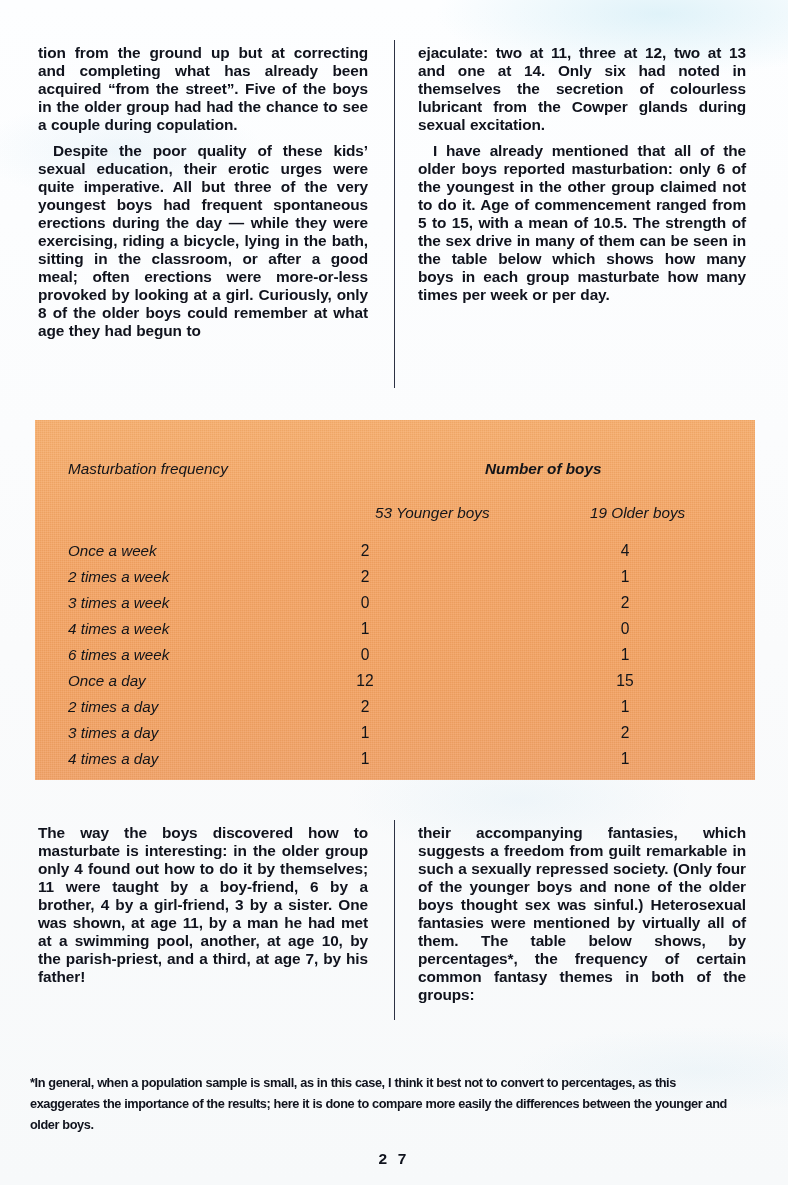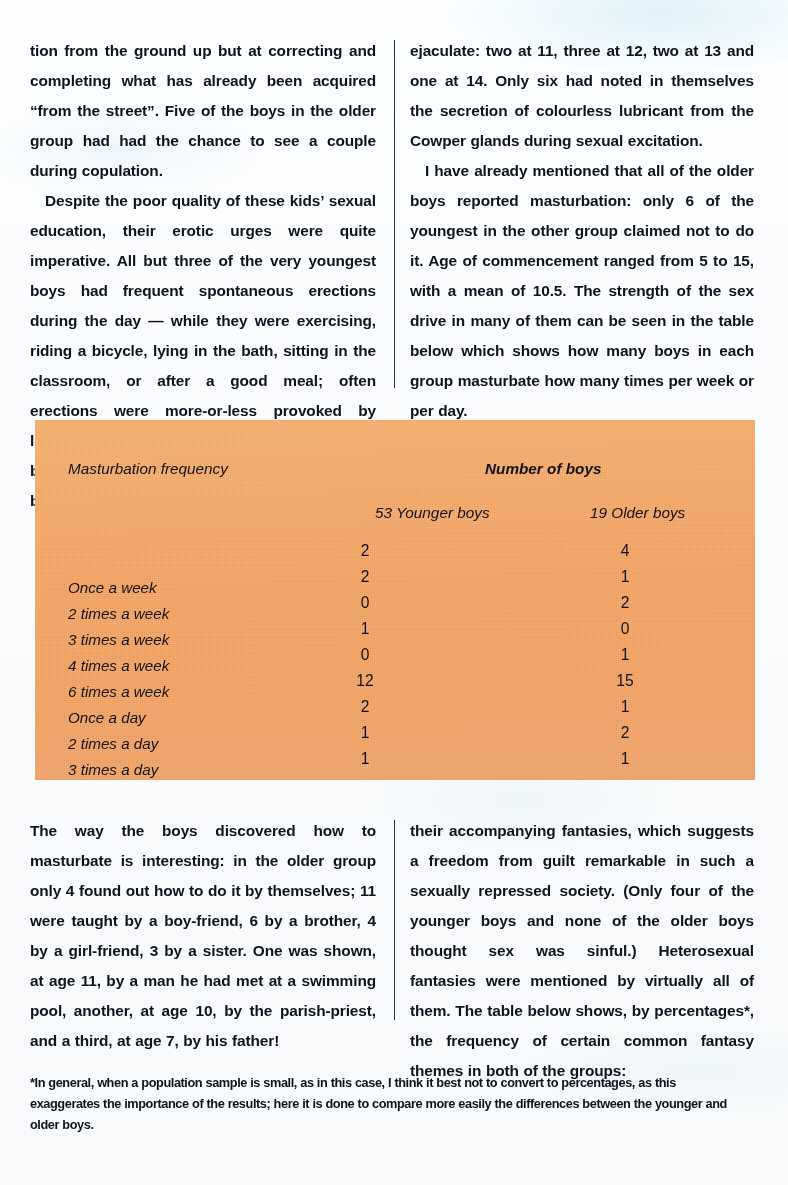--- a/index.html
+++ b/index.html
@@ -50,23 +50,23 @@
   .col.right { padding-left: 18px; }
 
   .divider {
     position: absolute;
     width: 1px;
     background: #1a1f33;
     opacity: 0.92;
   }
 
   p.body {
-    margin: 0;
+    margin: 8px;
     font-size: 15.4px;
-    line-height: 30px;
+    line-height: 18px;
     text-align: justify;
     font-weight: 700;
     letter-spacing: -0.1px;
     word-spacing: 0.4px;
     color: #10131d;
   }
   p.body + p.body { text-indent: 15px; }
 
   
   #top-cols { left: 30px; top: 36px; }
@@ -106,21 +106,20 @@
     display: flex;
     align-items: baseline;
   }
   .c-label {
     position: absolute;
     left: 33px;
     font-size: 15.2px;
     font-style: italic;
     font-weight: 400;
     white-space: nowrap;
-    margin-top: 37px;
   }
   .c-young {
     position: absolute;
     left: 300px;
     width: 60px;
     text-align: center;
     font-size: 15.6px;
     font-style: normal;
     font-weight: 400;
   }
@@ -282,14 +281,15 @@
       <p class="body">The way the boys discovered how to masturbate is interesting: in the older group only 4 found out how to do it by themselves; 11 were taught by a boy-friend, 6 by a brother, 4 by a girl-friend, 3 by a sister. One was shown, at age 11, by a man he had met at a swimming pool, another, at age 10, by the parish-priest, and a third, at age 7, by his father!</p>
     </div>
     <div class="col right">
       <p class="body">their accompanying fantasies, which suggests a freedom from guilt remarkable in such a sexually repressed society. (Only four of the younger boys and none of the older boys thought sex was sinful.) Heterosexual fantasies were mentioned by virtually all of them. The table below shows, by percentages*, the frequency of certain common fantasy themes in both of the groups:</p>
     </div>
   </div>
   <div class="divider" id="bottom-divider"></div>
 
   <div class="footnote">*In general, when a population sample is small, as in this case, I think it best not to convert to percentages, as this exaggerates the importance of the results; here it is done to compare more easily the differences between the younger and older boys.</div>
 
+  <div class="page-number">2 7</div>
 
 </div>
 
 </body></html>

